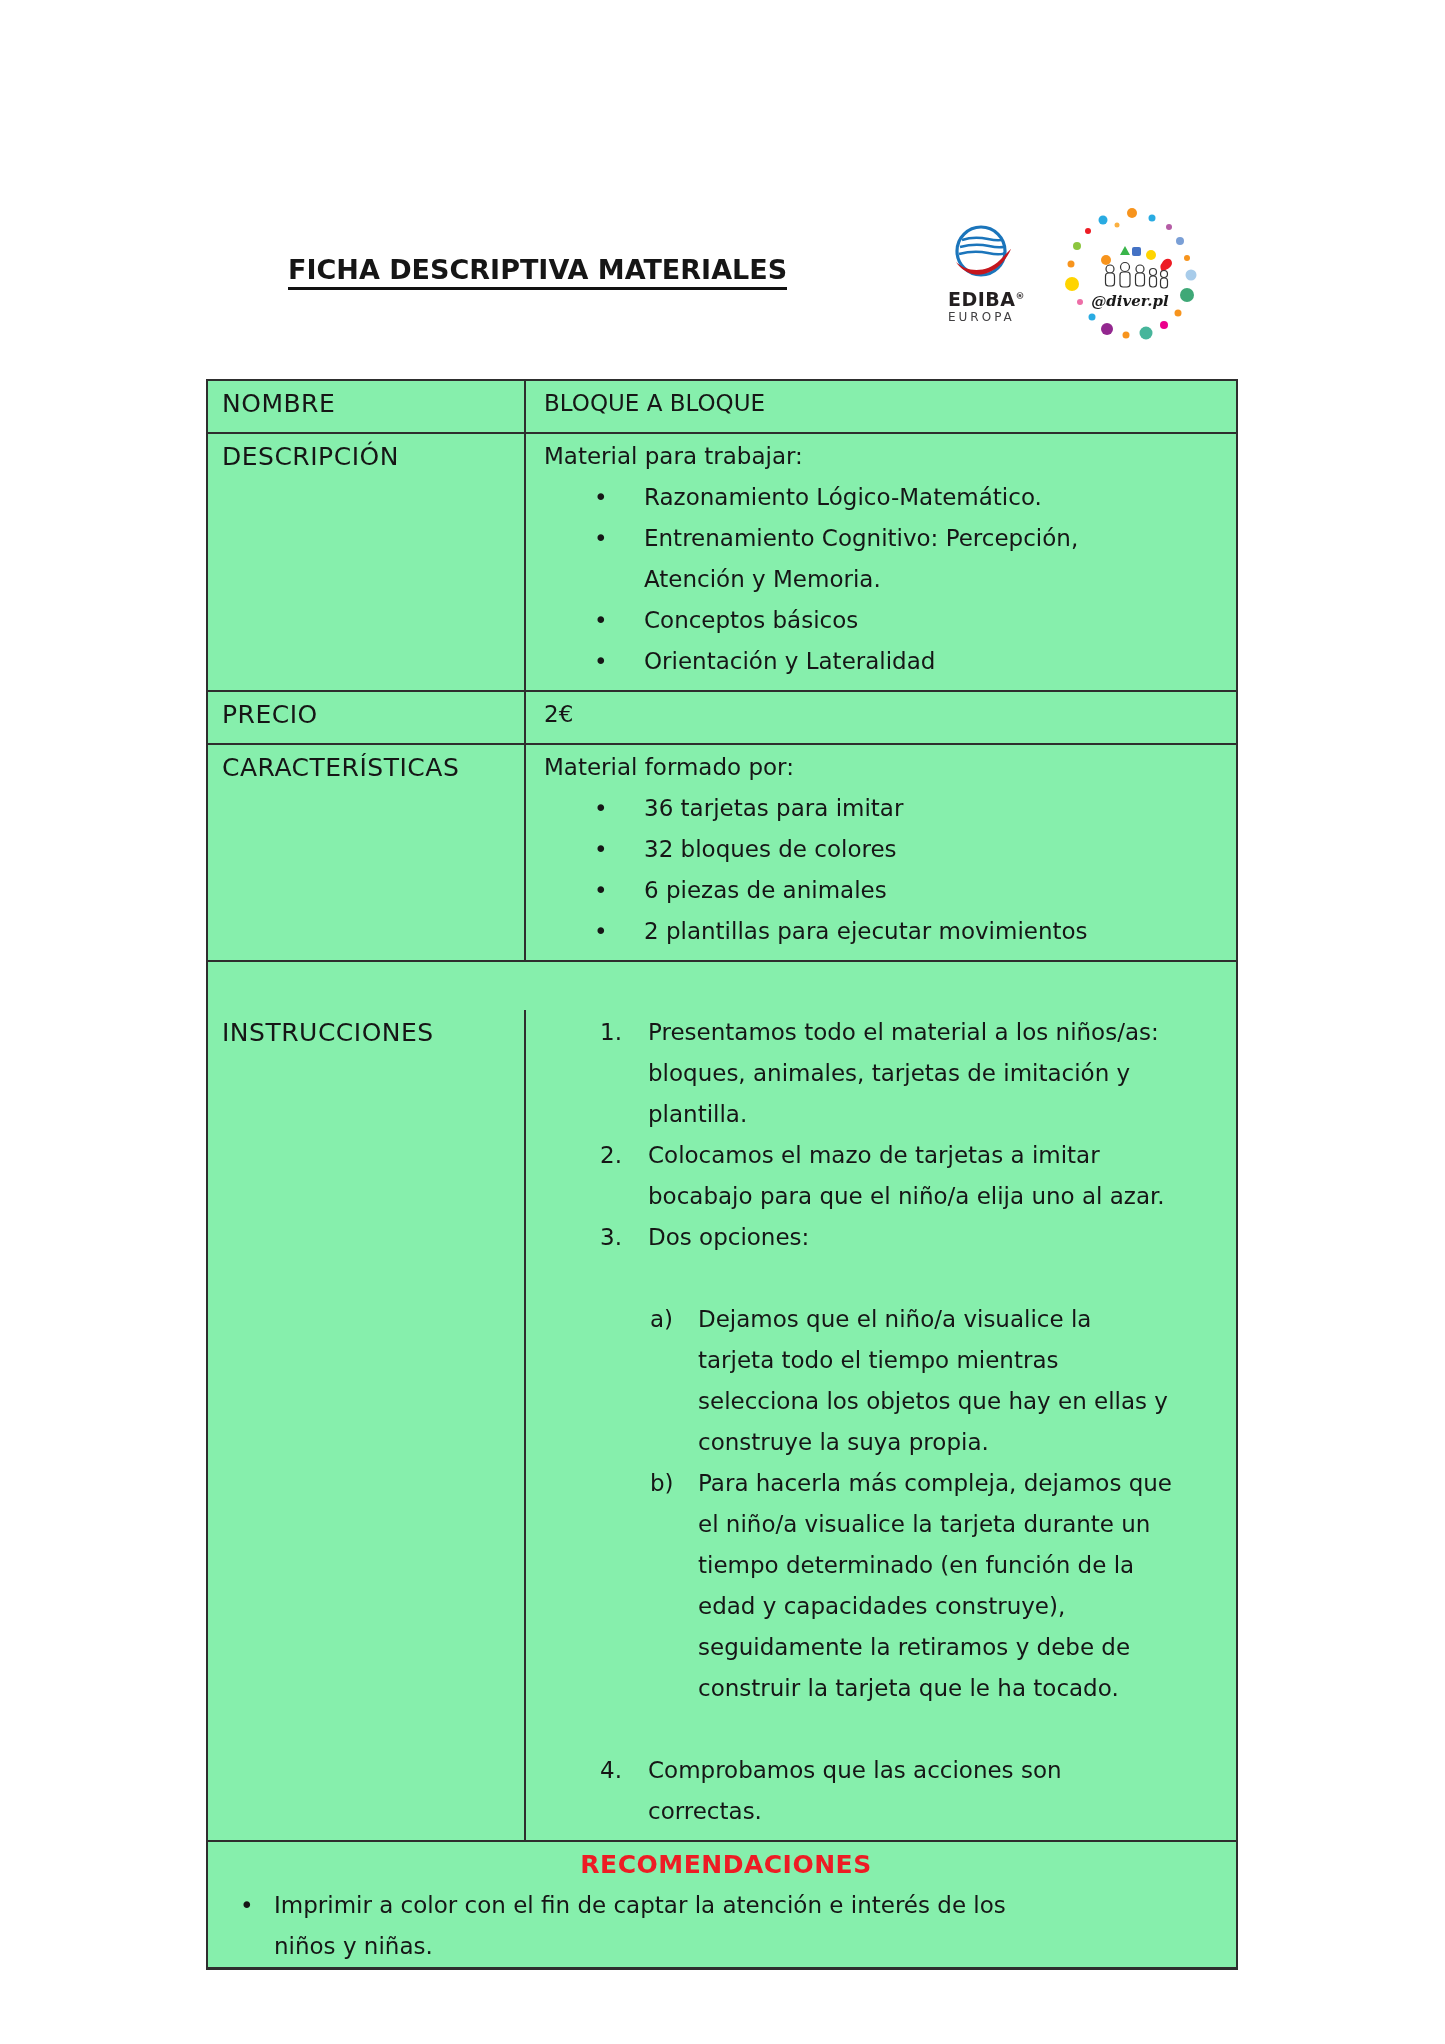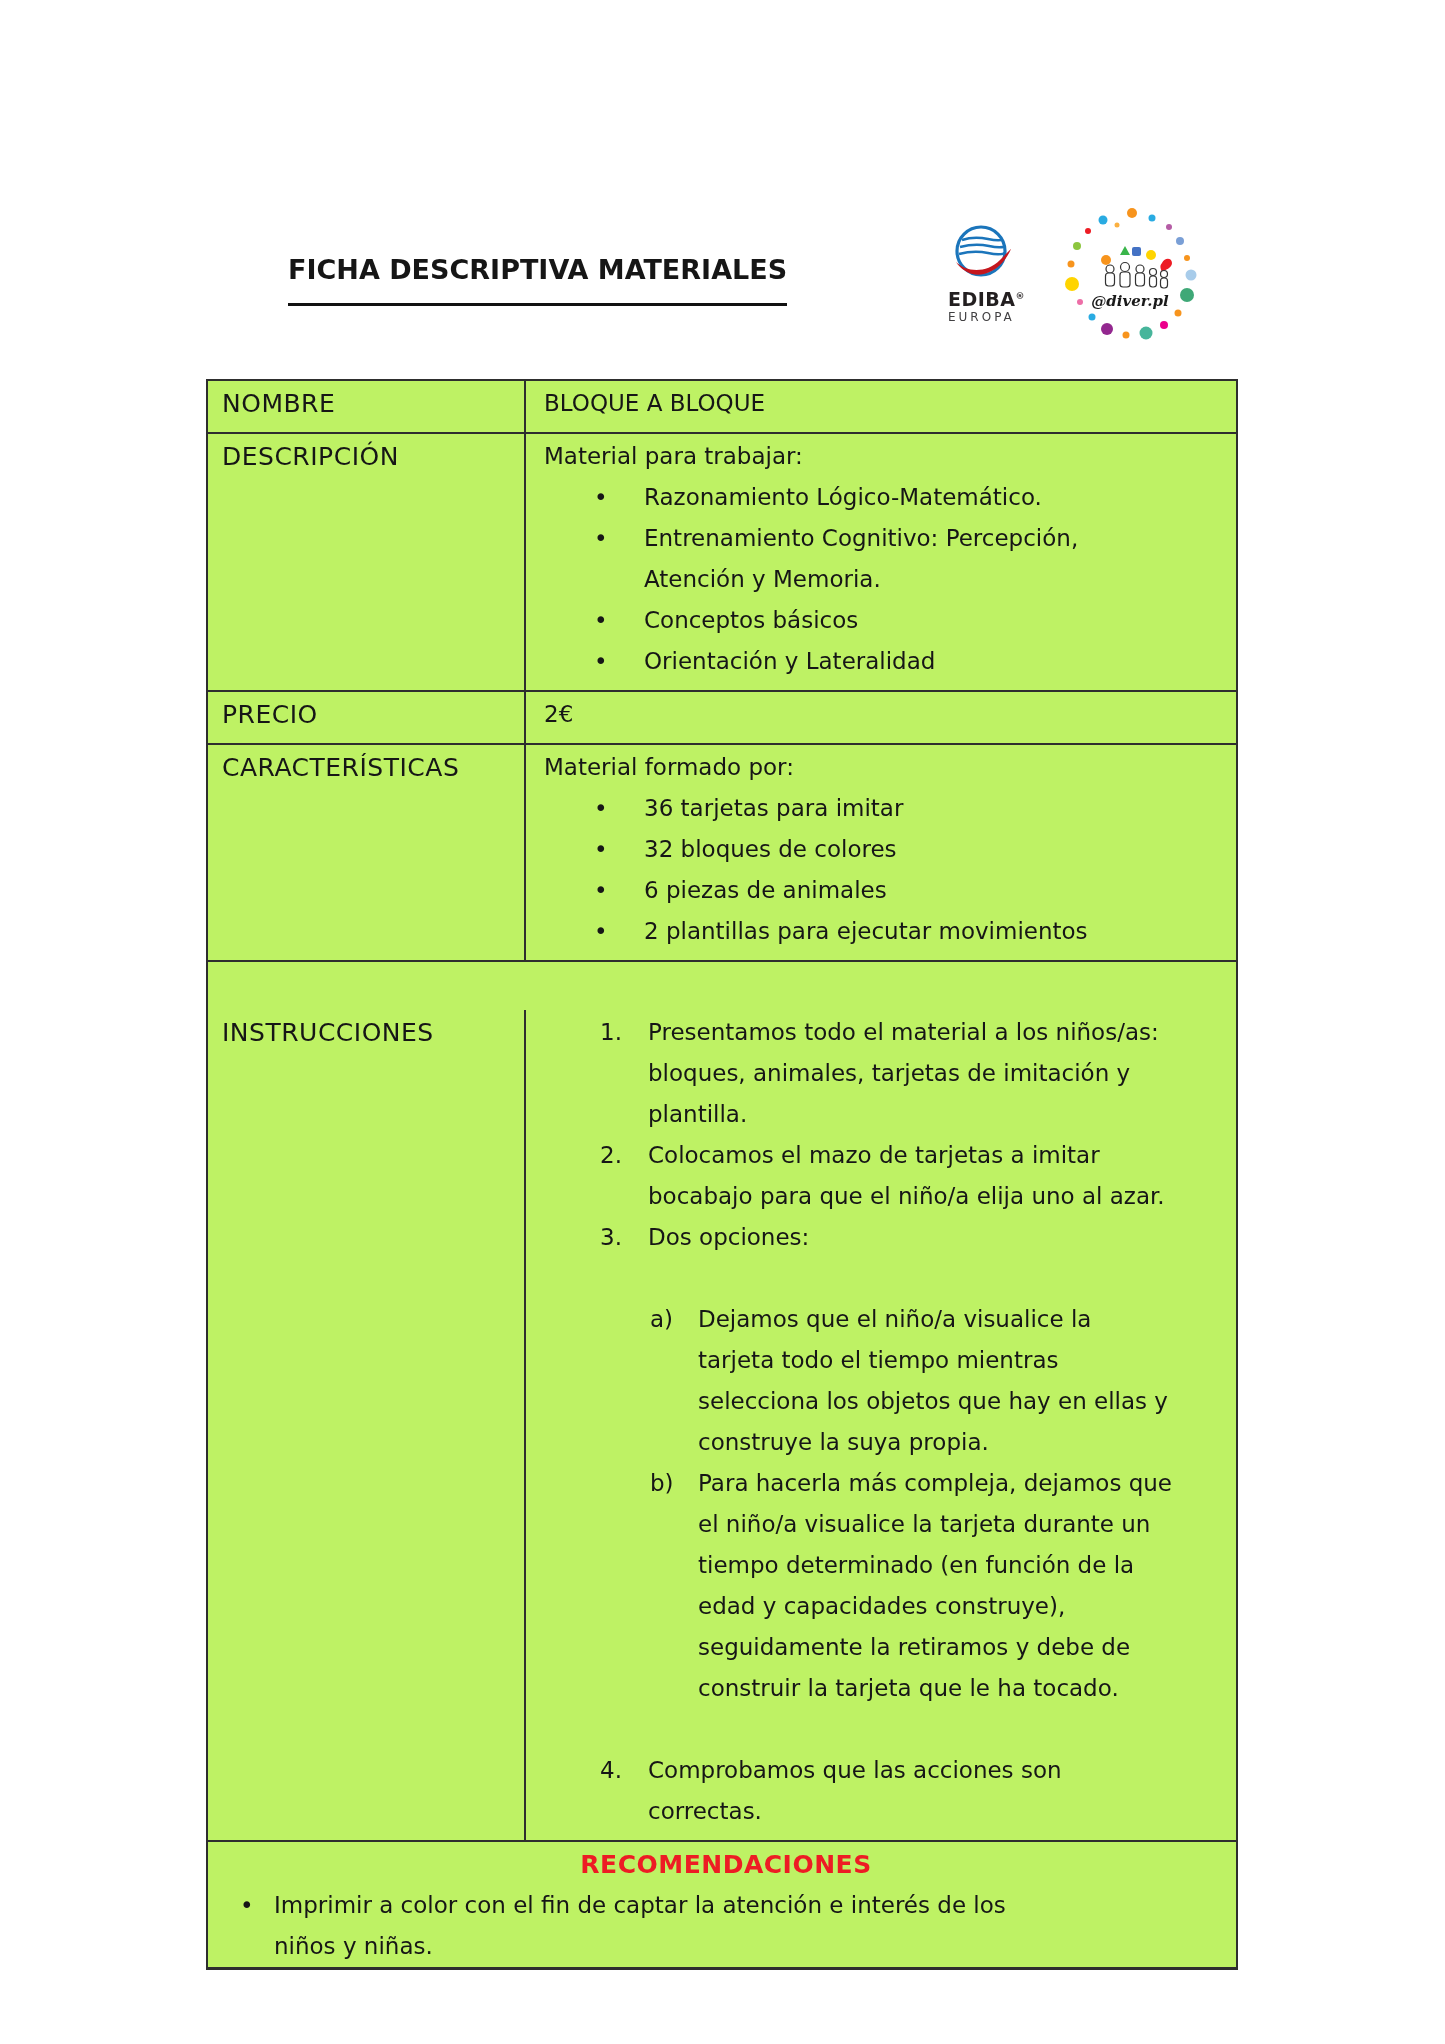--- a/index.html
+++ b/index.html
@@ -3,37 +3,37 @@
 <meta charset="utf-8">
 <style>
   html,body{margin:0;padding:0;background:#ffffff;}
   body{font-family:"DejaVu Sans","Liberation Sans",sans-serif;color:#161616;}
   .page{position:relative;width:1445px;height:2044px;background:#ffffff;overflow:hidden;}
 
   
   .doc-title{
     position:absolute;left:288px;top:254px;
     font-size:27px;font-weight:bold;letter-spacing:0px;
-    border-bottom:3px solid #111;padding-bottom:18px;white-space:nowrap;
+    border-bottom:3px solid #111;padding-bottom:2px;white-space:nowrap;
   }
 
   
   .ediba{position:absolute;left:948px;top:224px;width:92px;text-align:left;}
   .ediba .name{font-size:19px;font-weight:bold;color:#231F20;letter-spacing:.5px;line-height:20px;}
   .ediba .name sup{font-size:9px;}
   .ediba .region{font-size:12px;color:#414042;letter-spacing:3px;line-height:16px;}
 
   
   .diver{position:absolute;left:1054px;top:203px;}
 
   
   .doc-table{
     position:absolute;left:206px;top:379px;width:1032px;
     border:2px solid #2e2e2e;border-bottom-width:3px;box-sizing:border-box;
-    background:#bef264;
+    background:#86efac;
   }
   .trow{display:flex;border-bottom:2px solid #2e2e2e;box-sizing:border-box;}
   .trow:last-child{border-bottom:none;}
   .cell{box-sizing:border-box;}
   .lcell{
     width:318px;flex:0 0 318px;border-right:2px solid #2e2e2e;
     padding:2px 8px 0 14px;font-size:25px;line-height:41px;letter-spacing:.5px;
   }
   .ccell{flex:1 1 auto;padding:2px 10px 8px 18px;font-size:23px;line-height:41px;}
   .pre{white-space:pre-line;}

